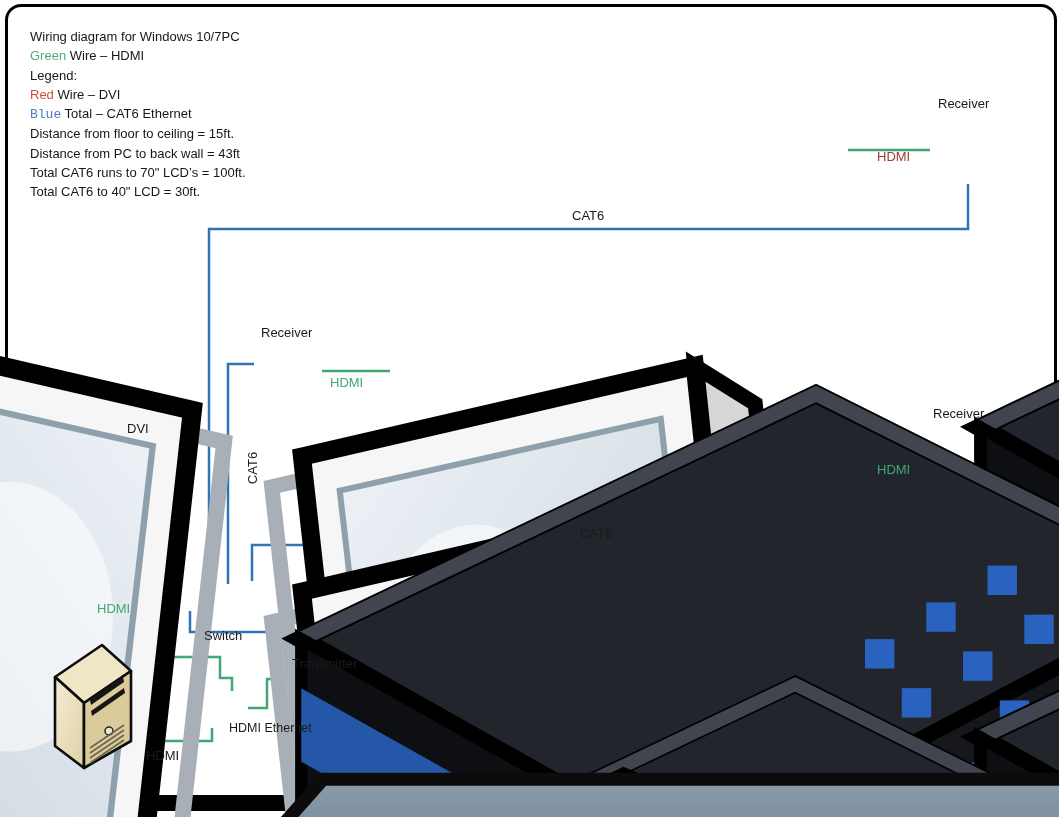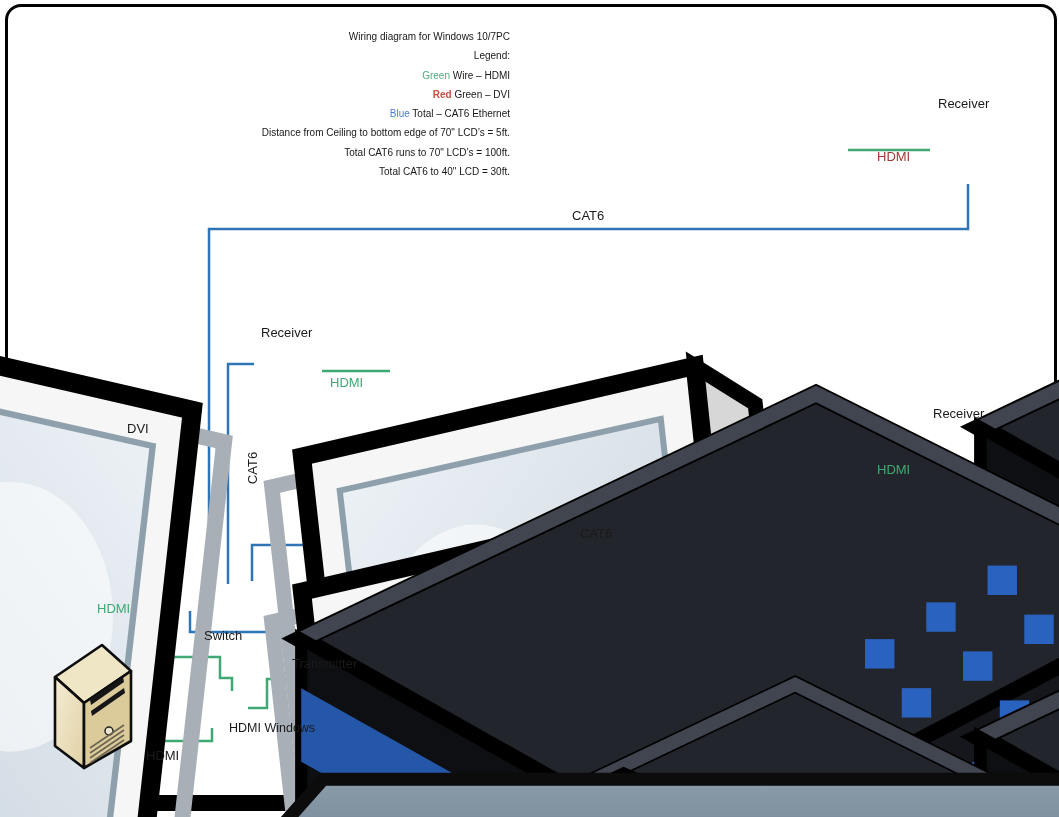--- a/index.html
+++ b/index.html
@@ -14,25 +14,25 @@
   .wire{fill:none;stroke-width:2.5px;stroke-linecap:butt;stroke-linejoin:miter;}
   .wire-cat6{stroke:var(--cat6-wire,#2e75b6);}
   .wire-dvi{stroke:var(--dvi-wire,#c2362f);}
   .wire-hdmi{stroke:var(--hdmi-wire,#3fa873);}
   
   .lbl{position:absolute;font-size:13px;color:#1a1a1a;white-space:nowrap;line-height:15px;}
   .lbl-green{color:var(--hdmi-label-green,#3fa873);}
   .lbl-maroon{color:var(--hdmi-label-dark-red,#9c3a35);}
   .lbl-vert{transform:translate(-50%,-50%) rotate(-90deg);}
   
-  .legend{position:absolute;left:30px;top:27px;width:480px;text-align:right;
-          font-size:10px;line-height:19.3px;color:#171717;}
+  .legend{position:absolute;left:30px;top:27px;width:480px;text-align:left;
+          font-size:13px;line-height:19.3px;color:#171717;}
   .w-green{color:var(--legend-green,#4ead7c);}
-  .w-red{color:var(--legend-red,#c94f43);font-weight:bold;}
-  .w-blue{color:var(--legend-blue,#4a7cc7);}
+  .w-red{color:var(--legend-red,#c94f43);}
+  .w-blue{color:var(--legend-blue,#4a7cc7);font-family:Liberation Mono, monospace;}
 </style>
 </head>
 <body>
 
 <div id="canvas">
 
   <div class="frame"></div>
   <div class="bottom-bar"></div>
 
   <svg class="diagram" width="1059" height="817" viewBox="0 0 1059 817">
@@ -163,35 +163,36 @@
           <line x1="90" y1="753" x2="124" y2="730"></line>
           <line x1="90" y1="758" x2="124" y2="735"></line>
           <line x1="90" y1="763" x2="124" y2="740"></line>
         </g>
       </g>
     </g>
   </svg>
 
   <div class="legend">
     <div>Wiring diagram for Windows 10/7PC</div>
+    <div><span class="w-green">Green</span><span> Wire – HDMI</span></div>
     <div>Legend:</div>
-    <div><span class="w-green">Green</span><span> Wire – HDMI</span></div>
-    <div><span class="w-red">Red</span><span> Green – DVI</span></div>
+    <div><span class="w-red">Red</span><span> Wire – DVI</span></div>
     <div><span class="w-blue">Blue</span><span> Total – CAT6 Ethernet</span></div>
-    <div>Distance from Ceiling to bottom edge of 70" LCD’s = 5ft.</div>
+    <div>Distance from floor to ceiling = 15ft.</div>
+    <div>Distance from PC to back wall = 43ft</div>
     <div>Total CAT6 runs to 70" LCD’s = 100ft.</div>
     <div>Total CAT6 to 40" LCD = 30ft.</div>
   </div>
 
   <div class="lbl" style="left:938px;top:96px">Receiver</div>
   <div class="lbl" style="left:261px;top:325px">Receiver</div>
   <div class="lbl" style="left:933px;top:406px">Receiver</div>
   <div class="lbl" style="left:292px;top:656px">Transmitter</div>
   <div class="lbl" style="left:204px;top:628px">Switch</div>
-  <div class="lbl" style="left:229px;top:721px;font-size:12.5px">HDMI Windows</div>
+  <div class="lbl" style="left:229px;top:721px;font-size:12.5px">HDMI Ethernet</div>
 
   <div class="lbl" style="left:572px;top:208px">CAT6</div>
   <div class="lbl" style="left:580px;top:526px">CAT6</div>
   <div class="lbl lbl-vert" style="left:252px;top:468px">CAT6</div>
   <div class="lbl" style="left:127px;top:421px">DVI</div>
   <div class="lbl lbl-maroon" style="left:877px;top:149px">HDMI</div>
   <div class="lbl lbl-green" style="left:330px;top:375px">HDMI</div>
   <div class="lbl lbl-green" style="left:877px;top:462px">HDMI</div>
   <div class="lbl lbl-green" style="left:97px;top:601px">HDMI</div>
   <div class="lbl" style="left:146px;top:748px">HDMI</div>

